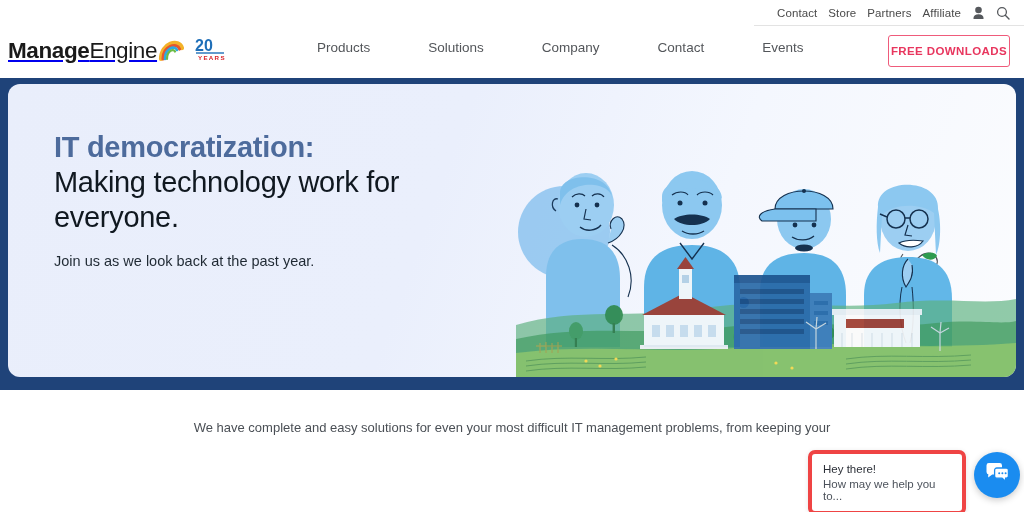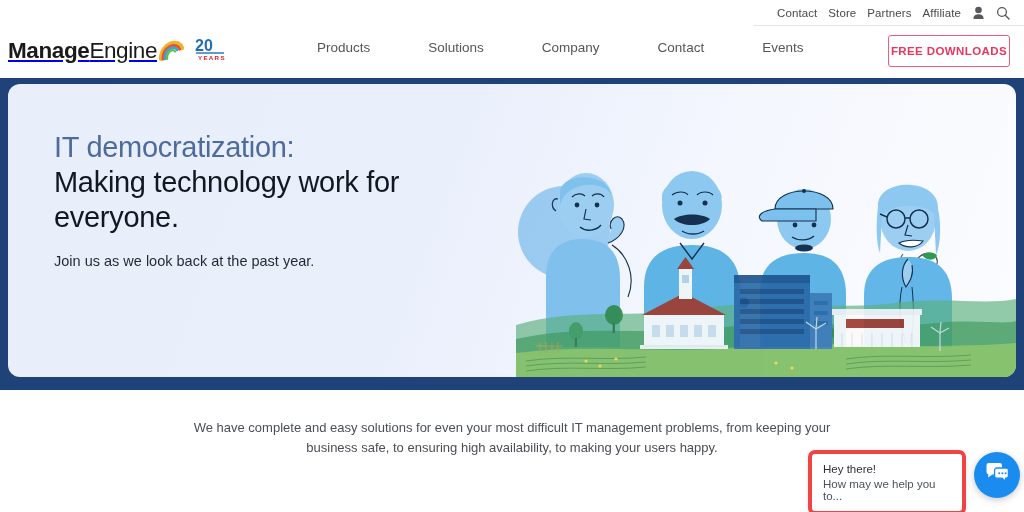--- a/index.html
+++ b/index.html
@@ -65,21 +65,21 @@
     padding: 6px 8px 13px 8px;
   }
   .hero-card {
     position:relative; width:100%; height:100%;
     background: linear-gradient(110deg,#e9eefb 0%,#eaeffc 42%,#f4f7fe 68%,#fbfcfe 100%);
     border-radius: 12px; overflow:hidden;
   }
 
   .hero-copy { position:absolute; left: 46px; top: 46px; width: 470px; }
   .hero-h1 { font-size: 29px; line-height: 1.2; letter-spacing:-.3px; }
-  .hero-h1 .l1 { color:#4d6b9c; font-weight:400; display:block; }
+  .hero-h1 .l1 { color:#4d6b9c; font-weight:700; display:block; }
   .hero-h1 .l2 { color:#101820; font-weight:400; display:block; }
   .hero-sub {
     margin-top: 19px; font-size: 14.5px; color:#1f2933; font-weight:400;
   }
   .hero-btn {
     margin-top: 23px;
     background:#1f4379; color:#fff; border:none; border-radius:5px;
     font-size: 13px; font-weight:700; letter-spacing:.9px;
     padding: 11px 22px; cursor:pointer;
   }
@@ -364,21 +364,20 @@
             </g>
           </g>
         </svg>
       </div>
 
     </div>
   </div>
 
   <p class="blurb">
     <span>We have complete and easy solutions for even your most difficult IT management problems, from keeping your</span>
-    <span>business safe, to ensuring high availability, to making your users happy.</span>
   </p>
 
   <div class="chat-bubble">
     <div class="chat-title">Hey there!</div>
     <div class="chat-msg">How may we help you to...</div>
   </div>
   <div class="chat-fab">
     <span>
       <svg width="25" height="22" viewBox="0 0 25 22">
         <path d="M1.5 3.5 A2.4 2.4 0 0 1 3.9 1.1 H14.6 A2.4 2.4 0 0 1 17 3.5 V10 A2.4 2.4 0 0 1 14.6 12.4 H7.2 L3.2 15.6 V12.4 H3.9 A2.4 2.4 0 0 1 1.5 10 Z" fill="#ffffff"></path>

